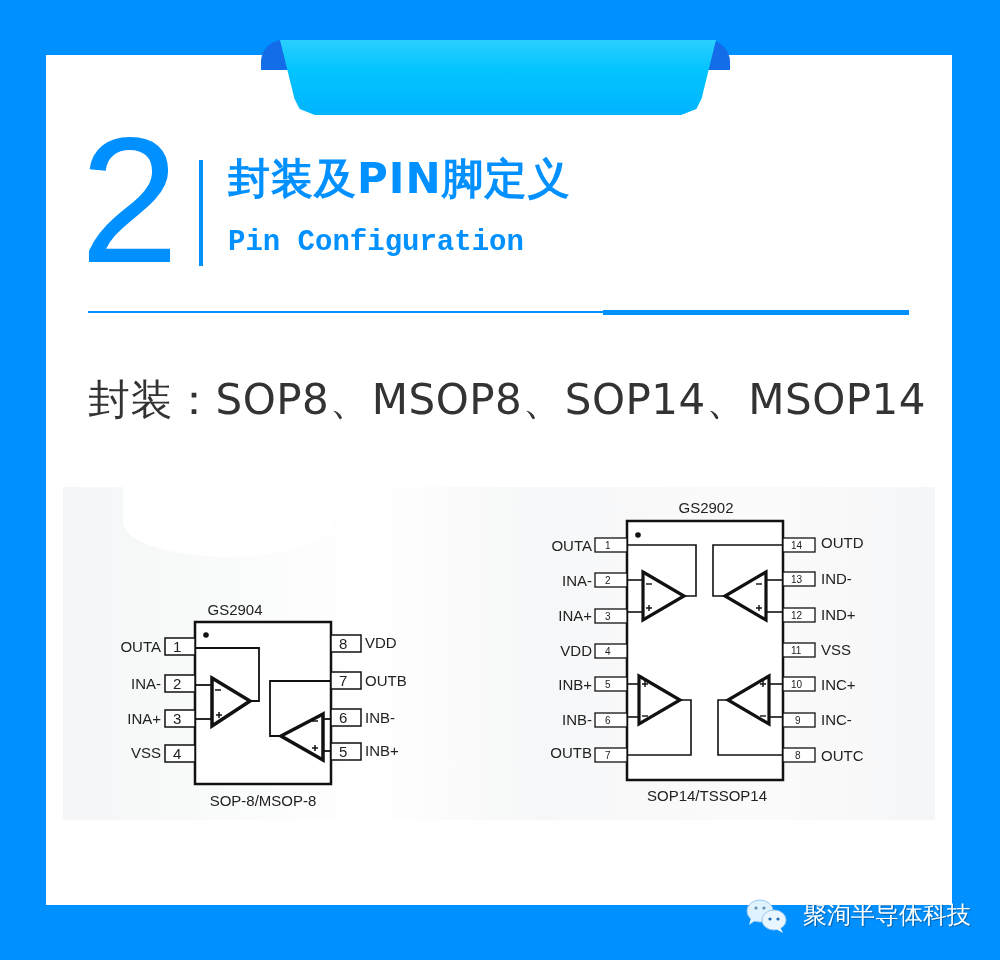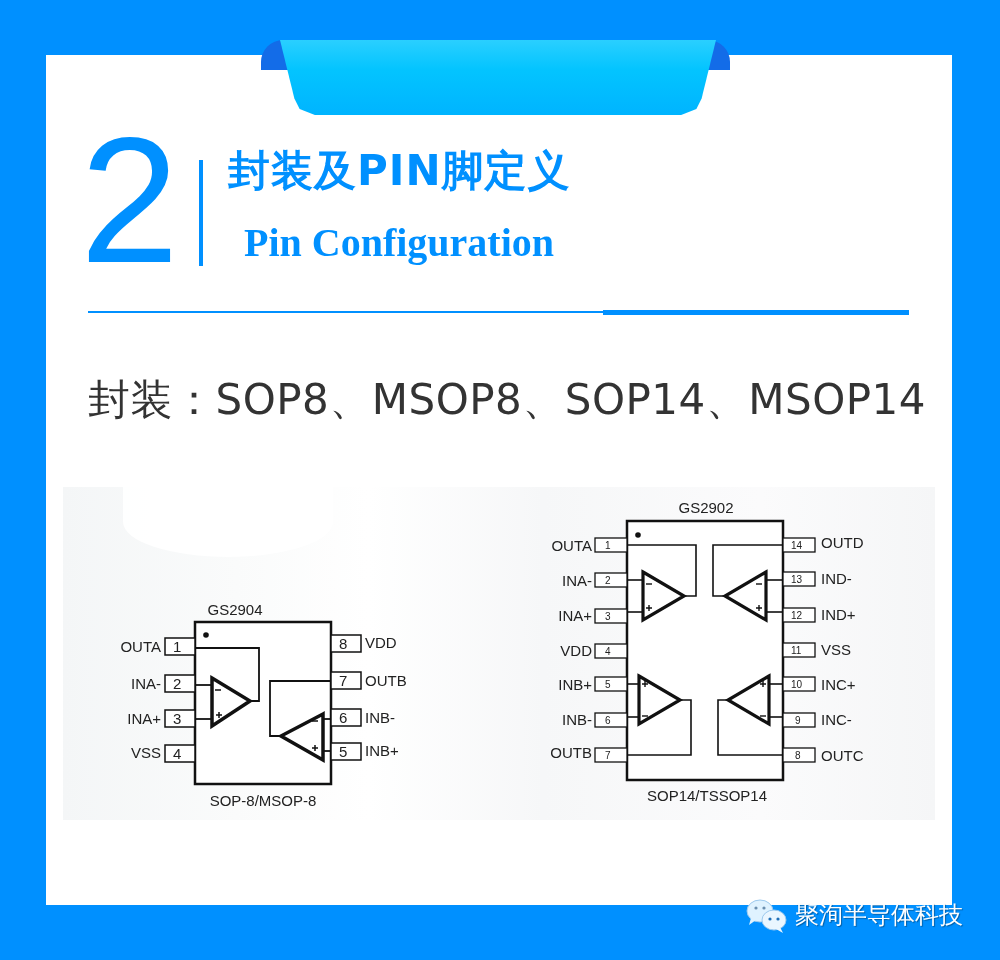--- a/index.html
+++ b/index.html
@@ -5,31 +5,31 @@
   html, body { margin:0; padding:0; }
   body { width:1000px; height:960px; background:#0090FF; position:relative; overflow:hidden; font-family:"DejaVu Sans", sans-serif; }
   .card { position:absolute; left:46px; top:55px; width:906px; height:850px; background:#ffffff; }
   .tab-ears { position:absolute; left:261px; top:40px; width:469px; height:30px; background:#136CE8; border-radius:22px 22px 0 0; }
   .tab { position:absolute; left:280px; top:40px; width:436px; height:75px;
          background:linear-gradient(180deg,#2ACFFF 0%,#03C4FF 40%,#00B4FF 100%);
          clip-path:polygon(0 0,100% 0,96.7% 78%,95.5% 92%,92% 100%,8% 100%,4.5% 92%,3.3% 78%);
          border-radius:0 0 14px 14px; }
   .big-num { position:absolute; left:80px; top:112px; font-family:"Liberation Sans", sans-serif; font-size:178px; line-height:178px; color:#0090FF; font-weight:400; letter-spacing:-4px; }
   .vbar { position:absolute; left:199px; top:160px; width:4px; height:106px; background:#0090FF; }
-  .title-cn { position:absolute; left:228px; top:144px; font-size:42px; line-height:54px; font-weight:bold; color:#0090FF; letter-spacing:1px; font-family:"DejaVu Sans", sans-serif; }
-  .title-en { position:absolute; left:228px; top:214px; font-size:40px; line-height:58px; font-weight:bold; color:#0090FF; font-family:Liberation Serif, serif; letter-spacing:0px;margin-left:16px; }
+  .title-cn { position:absolute; left:228px; top:152px; font-size:42px; line-height:54px; font-weight:bold; color:#0090FF; letter-spacing:1px; font-family:"DejaVu Sans", sans-serif; }
+  .title-en { position:absolute; left:228px; top:214px; font-size:29px; line-height:58px; font-weight:bold; color:#0090FF; font-family:Liberation Mono, monospace; letter-spacing:0px; }
   .divider-thin { position:absolute; left:88px; top:311px; width:516px; height:2px; background:#0090FF; }
   .divider-thick { position:absolute; left:603px; top:310px; width:306px; height:5px; background:#0090FF; }
   .subtitle { position:absolute; left:88px; top:378px; font-size:42px; line-height:44px; color:#333333; font-family:"DejaVu Sans", sans-serif; letter-spacing:0.5px; }
   .diagram-bg { position:absolute; left:63px; top:487px; width:872px; height:333px;
                 background:linear-gradient(90deg,#f4f6f7 0%,#fafbfb 20%,#ffffff 35%,#f6f7f8 55%,#fbfbfc 80%,#f5f6f7 100%); }
   .diagram-bg-inner { position:absolute; left:60px; top:0; width:210px; height:70px; background:#ffffff; border-radius:0 0 50% 50%; opacity:.9; }
   svg.chip { position:absolute; }
   svg text { font-family:"Liberation Sans", sans-serif; fill:#222; }
-  .footer { position:absolute; left:745px; top:898px; display:flex; align-items:center; gap:6px; }
+  .footer { position:absolute; left:745px; top:898px; display:flex; align-items:center; gap:14px; }
   .wechat-icon { width:44px; height:34px; position:relative; }
   .footer-text { font-size:24px; color:#ffffff; font-family:"DejaVu Sans", sans-serif; text-shadow:1px 1px 1px rgba(0,0,0,0.35); letter-spacing:0px; }
 </style>
 </head>
 <body>
 
 <div class="card"></div>
 <div class="tab-ears"></div>
 <div class="tab"></div>
 

